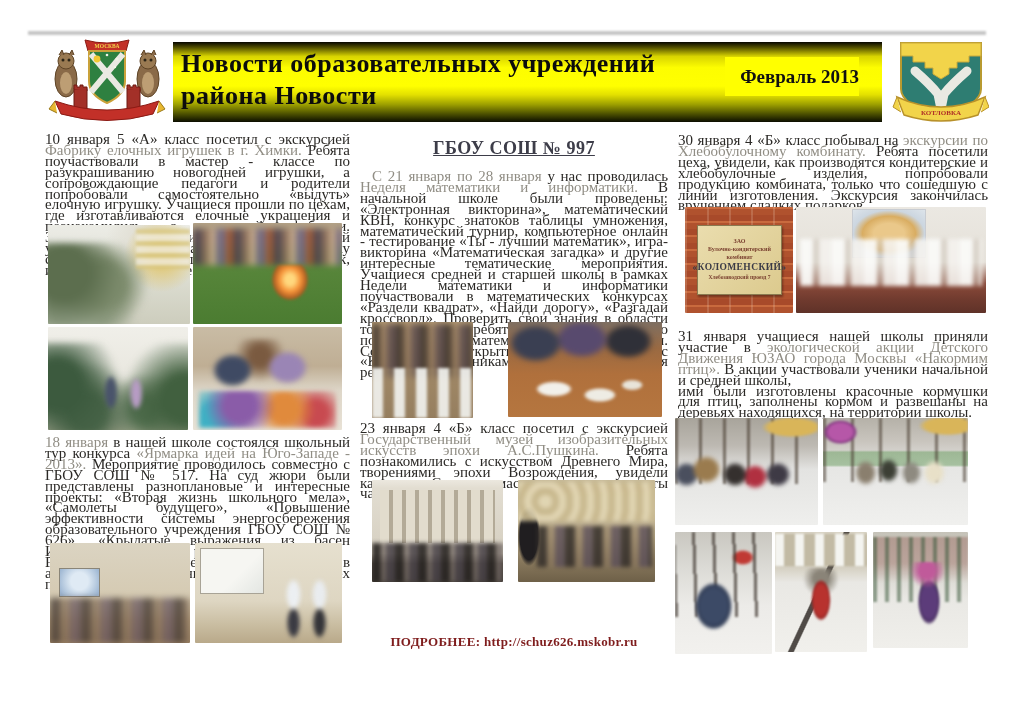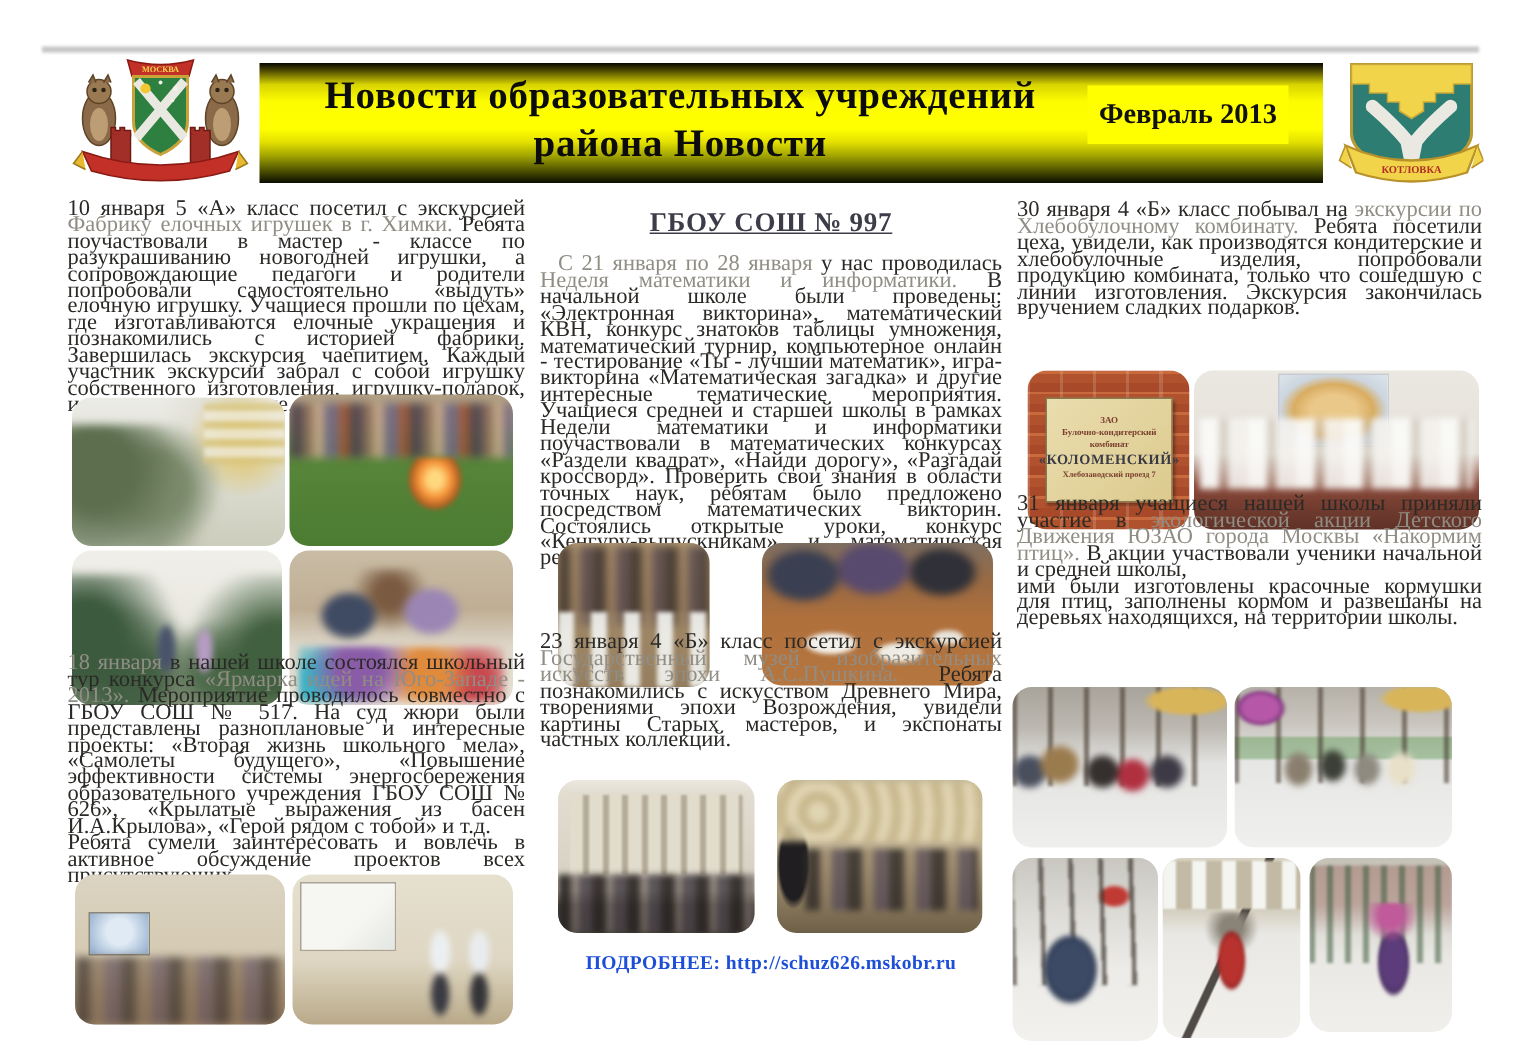--- a/index.html
+++ b/index.html
@@ -3,31 +3,31 @@
 <meta charset="utf-8">
 <style>
   html,body{margin:0;padding:0;background:#ffffff;}
   #page{position:relative;width:1024px;height:709px;background:#ffffff;overflow:hidden;
         font-family:"Liberation Serif","DejaVu Serif",serif;color:#2b2926;}
   .abs{position:absolute;}
   
   #scanline{left:28px;top:31px;width:958px;height:4px;background:#c6c6c6;filter:blur(1px);}
   #banner{left:173px;top:42px;width:709px;height:80px;
     background:linear-gradient(180deg,#060600 0%,#555200 7%,#d8d400 18%,#fdfd00 32%,#ffff00 55%,#e3e000 66%,#9da000 78%,#4c5000 90%,#0b0d00 100%);}
-  #title{left:8px;top:6px;width:545px;text-align:center;font-weight:bold;font-size:26px;line-height:32px;color:#0c0c0c;letter-spacing:.5px;}
+  #title{left:8px;top:6px;width:545px;text-align:left;font-weight:bold;font-size:26px;line-height:32px;color:#0c0c0c;letter-spacing:.5px;}
   #issue-box{left:552px;top:15px;width:134px;height:39px;display:flex;align-items:center;justify-content:center;
     font-weight:bold;font-size:19px;color:#111;}
   
   .para{font-size:15px;line-height:10.9px;text-align:justify;color:#2b2926;}
   .sg-g{color:#908d84;}
   .indent{text-indent:12px;}
   #school-heading{left:360px;top:138px;width:308px;text-align:center;font-weight:bold;font-size:18px;color:#3d3d49;text-decoration:underline;letter-spacing:.5px;}
-  #more-line{left:360px;top:634px;width:308px;text-align:center;font-weight:bold;font-size:13px;color:#1d4ed8;letter-spacing:.3px;}
+  #more-line{left:360px;top:634px;width:308px;text-align:center;font-weight:bold;font-size:13px;color:#7f1d1d;letter-spacing:.3px;}
   
-  .ph{position:absolute;overflow:hidden;border-radius:13px;margin-top:40px;}
+  .ph{position:absolute;overflow:hidden;border-radius:1px;}
   .ph::before,.ph::after{content:"";position:absolute;}
   .pL1{background:radial-gradient(circle at 80% 30%,rgba(224,198,112,.9) 0 9%,transparent 28%),radial-gradient(circle at 68% 14%,rgba(226,224,214,.9) 0 12%,transparent 30%),linear-gradient(180deg,#ecece6 0%,#dfe0d5 45%,#cdcdbd 100%);}
   .pL1::before{left:-6%;top:18%;width:78%;height:86%;background:radial-gradient(circle at 22% 35%,#5c6e4e 0 26%,transparent 55%),radial-gradient(circle at 58% 48%,#7b8a6b 0 28%,transparent 58%),radial-gradient(circle at 35% 78%,#93a088 0 30%,transparent 60%);filter:blur(3px);}
   .pL1::after{right:0;top:4%;width:38%;height:40%;background:repeating-linear-gradient(180deg,rgba(216,198,128,.85) 0 5px,rgba(240,236,222,.9) 5px 12px);filter:blur(1.5px);opacity:.85;}
   .pL2{background:linear-gradient(180deg,#b3a287 0%,#a29179 16%,#6f9152 32%,#57853a 46%,#4b7c31 100%);}
   .pL2::before{left:0;top:6%;width:100%;height:36%;background:repeating-linear-gradient(90deg,#4b3f4b 0 9px,#8a6b58 9px 16px,#c9ab8c 16px 23px,#6f6683 23px 33px,#a0522d 33px 40px);filter:blur(3px);opacity:.85;}
   .pL2::after{left:53%;top:42%;width:24%;height:34%;background:radial-gradient(ellipse at 50% 42%,#ffd87e 0 18%,#f59238 42%,#a85c22 66%,transparent 72%);filter:blur(1.5px);}
   .pL3{background:linear-gradient(180deg,#f0efe9 0%,#e9e7df 50%,#d9d2c2 88%,#cfc6b2 100%);}
   .pL3::before{left:-8%;top:16%;width:120%;height:90%;background:radial-gradient(circle at 12% 45%,#3c5a3e 0 16%,transparent 40%),radial-gradient(circle at 30% 75%,#486448 0 14%,transparent 38%),radial-gradient(circle at 88% 60%,#41603f 0 15%,transparent 40%),radial-gradient(circle at 64% 72%,#537050 0 10%,transparent 30%);filter:blur(3px);}
   .pL3::after{left:34%;top:28%;width:38%;height:68%;background:radial-gradient(ellipse 16% 32% at 28% 52%,#49536b 0 60%,transparent 78%),radial-gradient(ellipse 15% 30% at 76% 54%,#b79cc4 0 60%,transparent 78%);filter:blur(2px);}
@@ -118,21 +118,21 @@
     </g>
     <path d="M10,64 Q62,82 114,64 L108,77 Q62,90 16,77 Z" fill="#c23028" stroke="#8a1a14" stroke-width="1"></path>
     <path d="M10,64 l-6,8 8,4 M114,64 l6,8 -8,4" fill="#e8b830" stroke="#9a7a1a"></path>
   </svg>
 
   <div class="abs" id="banner">
     <div class="abs" id="title">
       <div>Новости образовательных учреждений</div>
       <div>района Новости</div>
     </div>
-    <div class="abs" id="issue-box" style="background:#ffff00;">
+    <div class="abs" id="issue-box" style="background:#ffff00;justify-content:flex-end;">
       <span>Февраль 2013</span>
     </div>
   </div>
 
   <svg class="abs" style="left:892px;top:39px;" width="97" height="90" viewBox="0 0 97 90">
     <path d="M9,4 H89 V50 Q89 66 49,78 Q9 66 9,50 Z" fill="#2e7d72" stroke="#b89a30" stroke-width="2"></path>
     <path d="M9,4 H89 V17 H77 V23 H65 V29 H57 V35 L49,40 L41,35 V29 H33 V23 H21 V17 H9 Z" fill="#f2d44a" stroke="#c9a93a" stroke-width="1"></path>
     <path d="M23,32 Q38,45 46,55 L49,70 52,55 Q60,45 75,32" stroke="#e9e9e2" stroke-width="9" fill="none" stroke-linecap="round"></path>
     <path d="M5,58 Q49,78 93,58 L86,76 Q49,88 12,76 Z" fill="#f2d44a" stroke="#b8912a" stroke-width="1.5"></path>
     <path d="M5,58 l-4,10 8,5 M93,58 l4,10 -8,5" fill="#f2d44a" stroke="#b8912a"></path>

